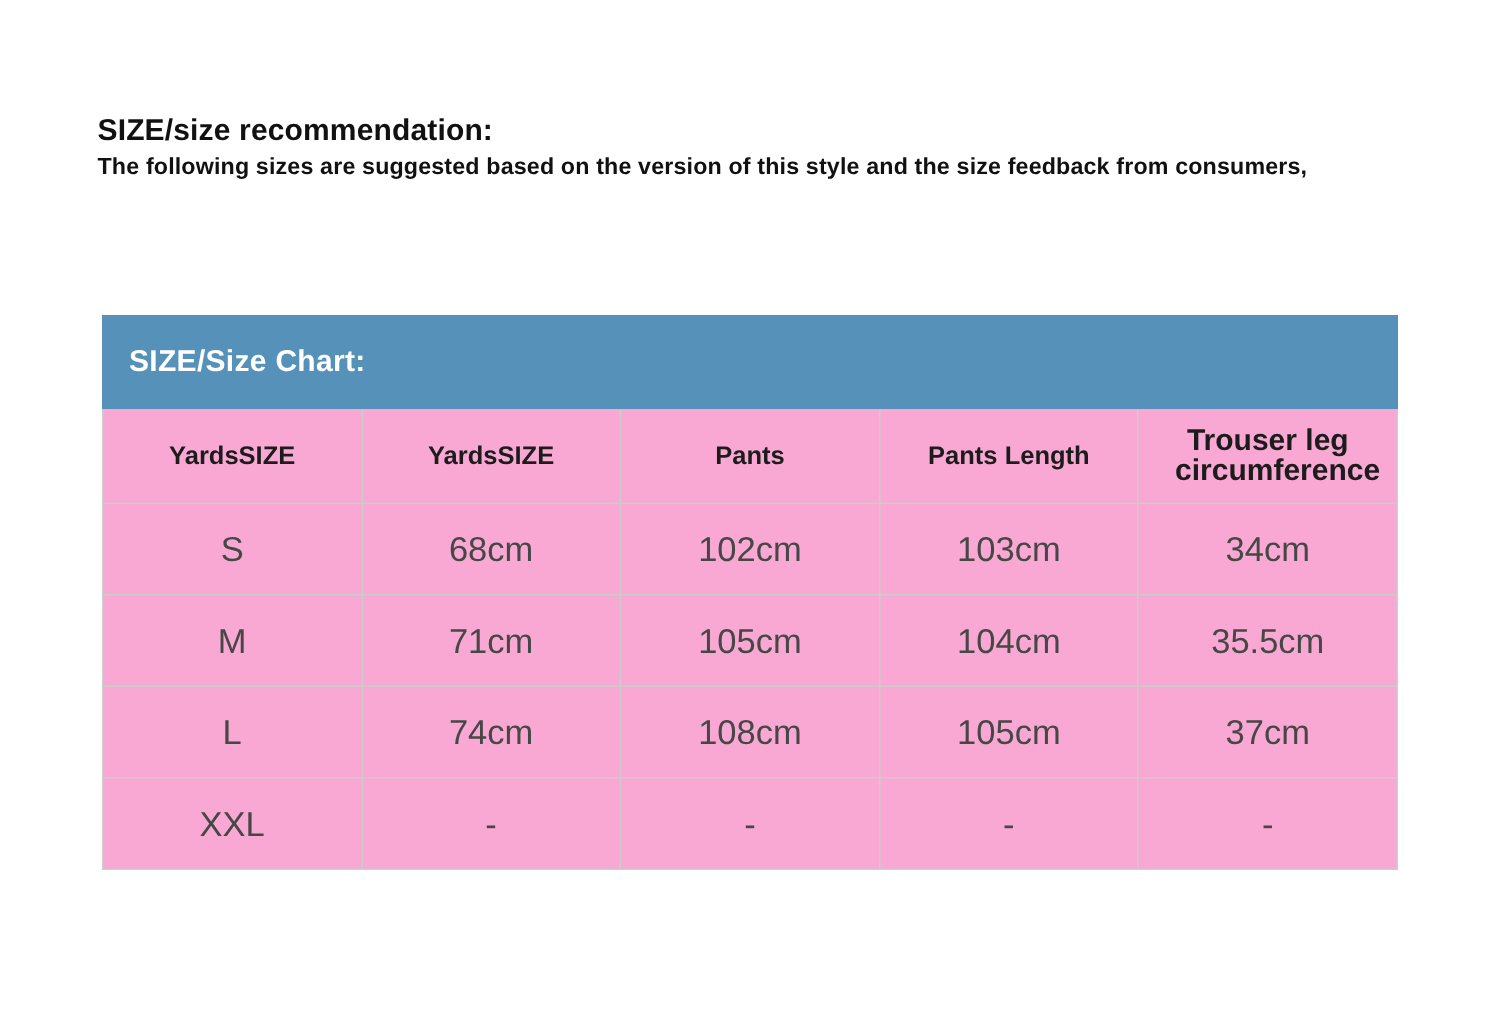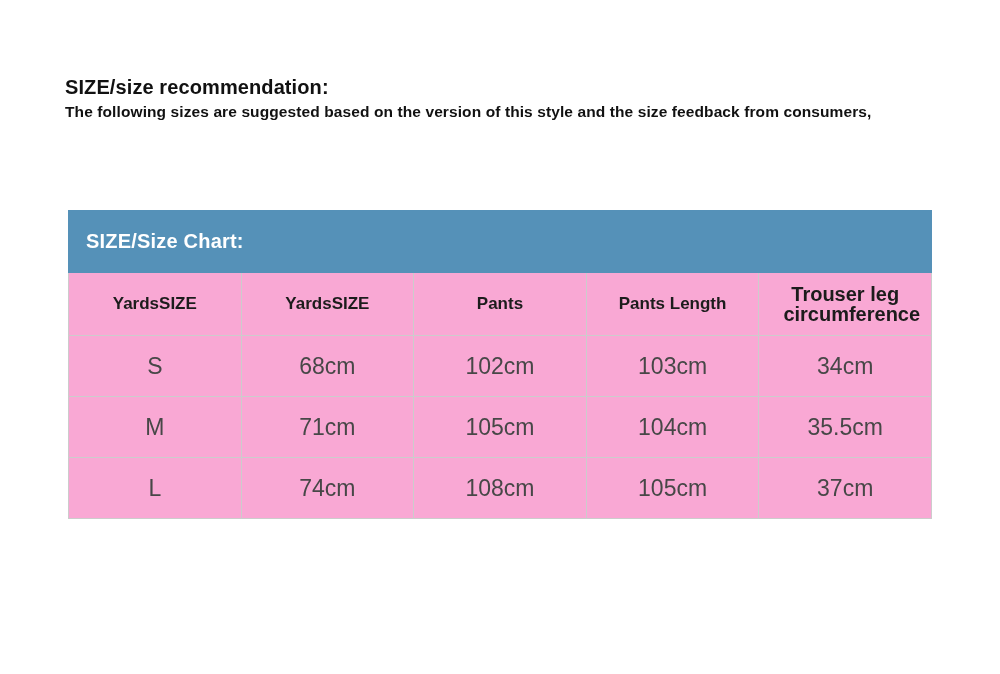--- a/index.html
+++ b/index.html
@@ -132,16 +132,23 @@
         <td>104cm</td>
         <td>35.5cm</td>
       </tr>
       <tr>
         <td>L</td>
         <td>74cm</td>
         <td>108cm</td>
         <td>105cm</td>
         <td>37cm</td>
       </tr>
+      <tr>
+        <td>XXL</td>
+        <td>-</td>
+        <td>-</td>
+        <td>-</td>
+        <td>-</td>
+      </tr>
     </tbody>
   </table>
 
 </div>
 
 </body></html>

